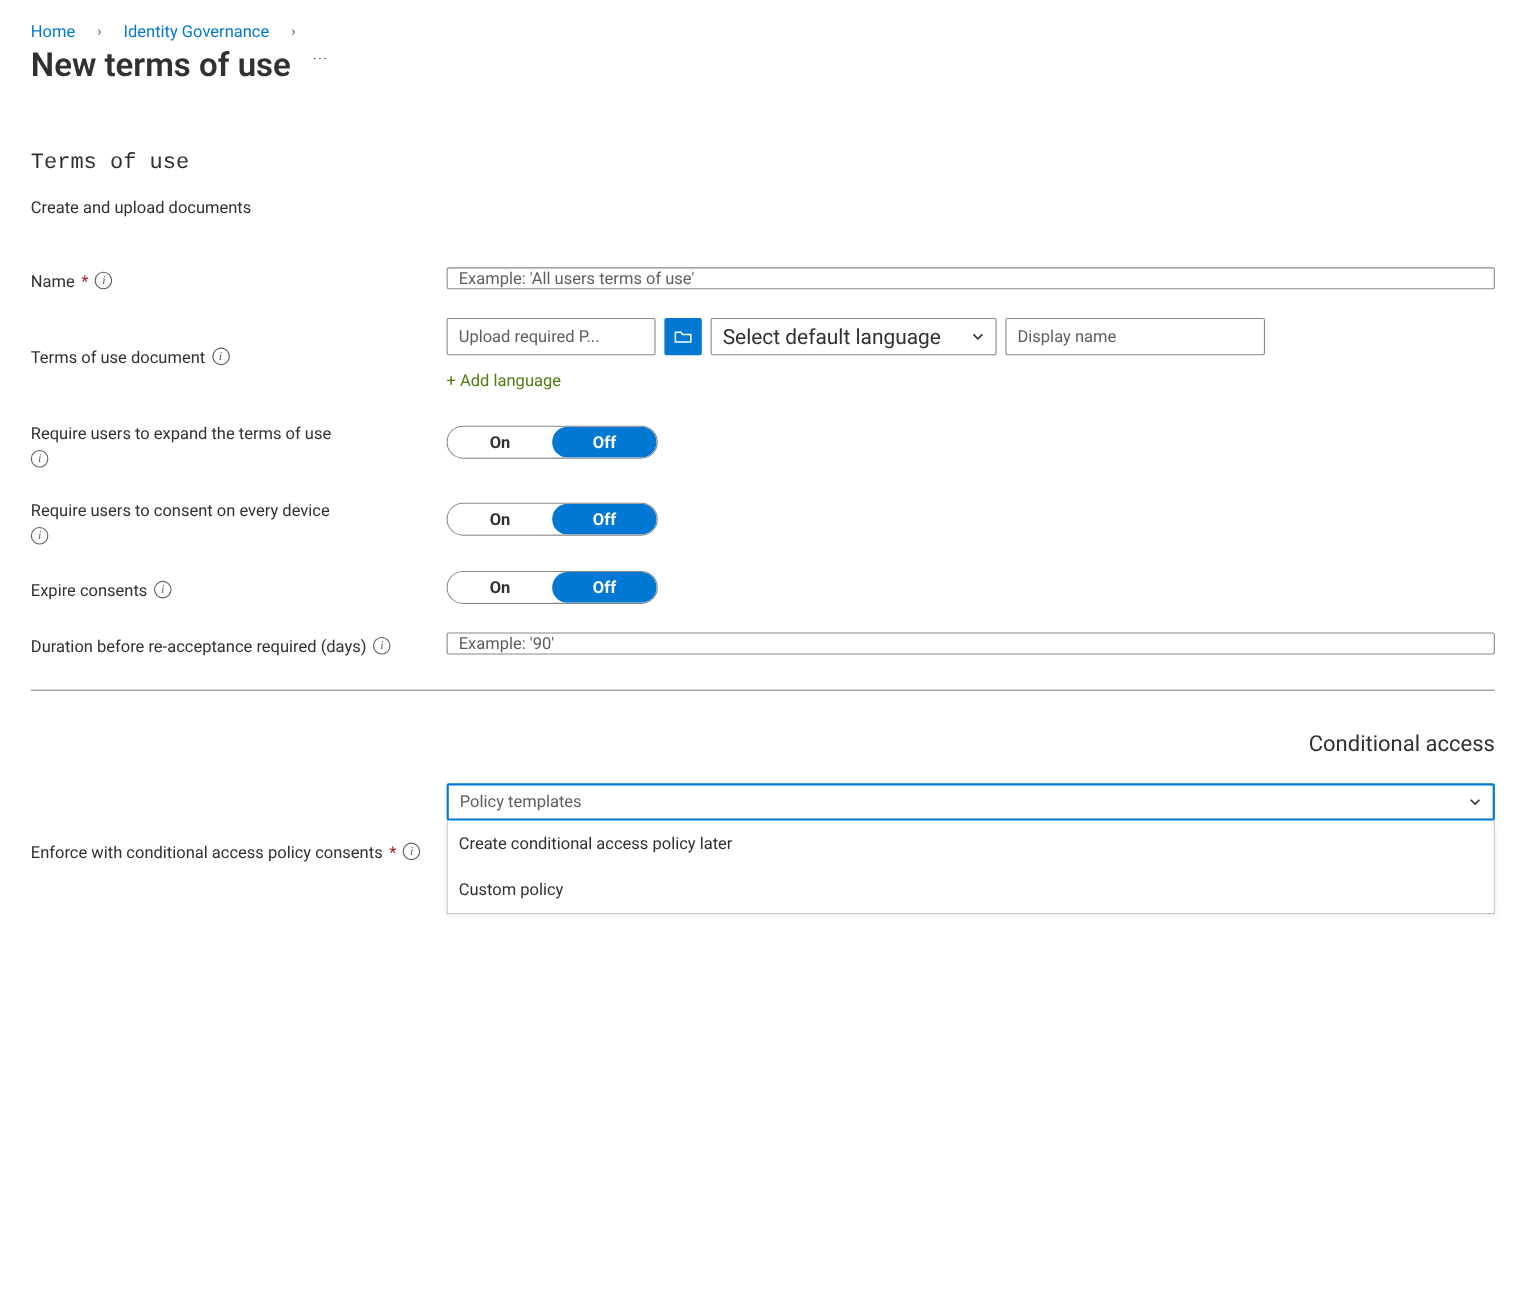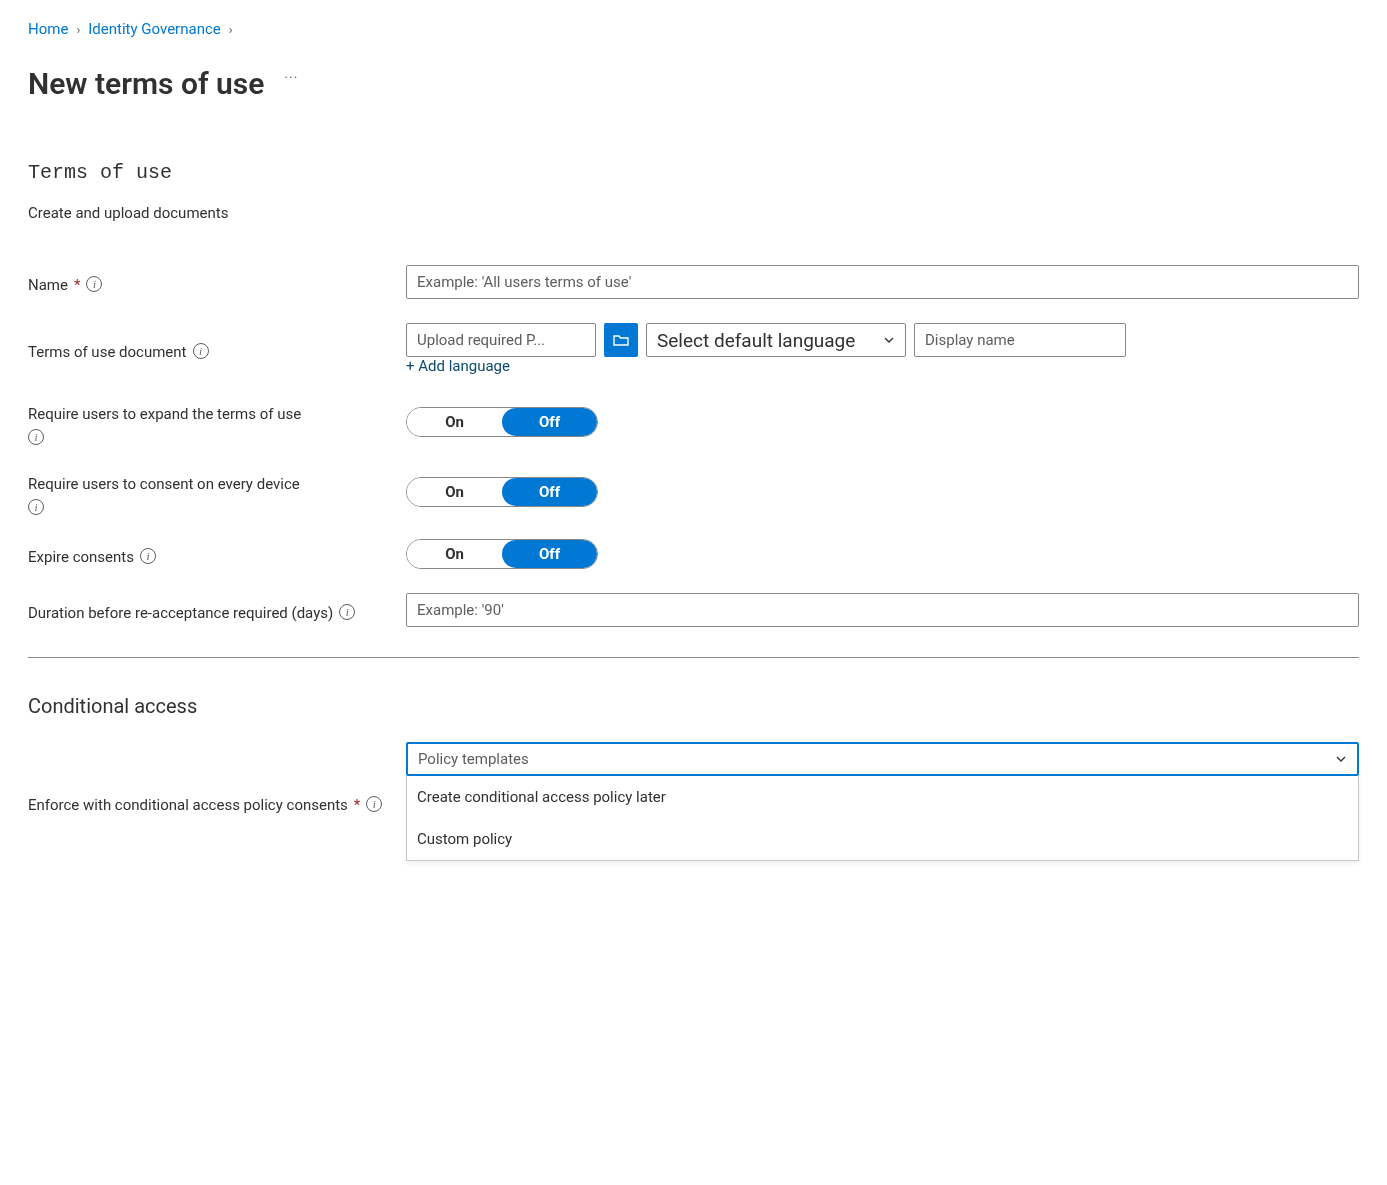--- a/index.html
+++ b/index.html
@@ -6,23 +6,23 @@
     body {
       font-family: "Segoe UI", -apple-system, BlinkMacSystemFont, Roboto, sans-serif;
       font-size: 14px;
       color: #323130;
       background: #ffffff;
       padding: 20px 28px;
     }
     .breadcrumb {
       display: flex;
       align-items: center;
-      gap: 8px;
-      font-size: 15px;
-      margin-bottom: 28px;
+      gap: 20px;
+      font-size: 15px;
+      margin-bottom: 4px;
     }
     .breadcrumb a {
       color: #0078d4;
       text-decoration: none;
       cursor: pointer;
     }
     .breadcrumb .chevron {
       color: #605e5c;
       font-size: 13px;
     }
@@ -86,21 +86,21 @@
       color: #605e5c;
       cursor: pointer;
       font-style: italic;
       font-family: Georgia, serif;
     }
     .form-control {
       flex: 1;
     }
     .text-input {
       width: 100%;
-      height: 34px;
+      height: 20px;
       border: 1px solid #8a8886;
       border-radius: 2px;
       padding: 0 10px;
       font-size: 15px;
       color: #323130;
       font-family: inherit;
     }
     .text-input::placeholder { color: #605e5c; }
     .doc-row {
       display: flex;
@@ -145,33 +145,33 @@
       background: #fff;
     }
     .select-input .chev-down {
       position: absolute;
       right: 10px;
       top: 50%;
       transform: translateY(-50%);
     }
     .lang-select { width: 260px; }
     .display-name-input {
-      width: 212px;
+      width: 236px;
       height: 34px;
       border: 1px solid #8a8886;
       border-radius: 2px;
       padding: 3px 10px;
       font-size: 15px;
       font-family: inherit;
     }
     .display-name-input::placeholder { color: #605e5c; }
     .add-lang-link {
-      color: #0c4a6e;
-      font-size: 15px;
-      margin-top: 0;
+      color: #4d7c0f;
+      font-size: 15px;
+      margin-top: 14px;
       cursor: pointer;
       display: inline-block;
     }
     .toggle {
       display: inline-flex;
       border: 1px solid #8a8886;
       border-radius: 18px;
       overflow: hidden;
       height: 30px;
       cursor: pointer;
@@ -194,20 +194,21 @@
     .divider {
       border: none;
       border-top: 1px solid #8a8886;
       margin: 30px 0 36px 0;
     }
     .ca-section-title {
       font-size: 20px;
       font-weight: 400;
       color: #323130;
       margin-bottom: 24px;
+      text-align: right;
     }
     .policy-select {
       width: 100%;
       height: 34px;
       border: 2px solid #0078d4;
       border-radius: 2px;
       padding: 0 32px 0 10px;
       font-size: 15px;
       color: #605e5c;
       display: flex;

